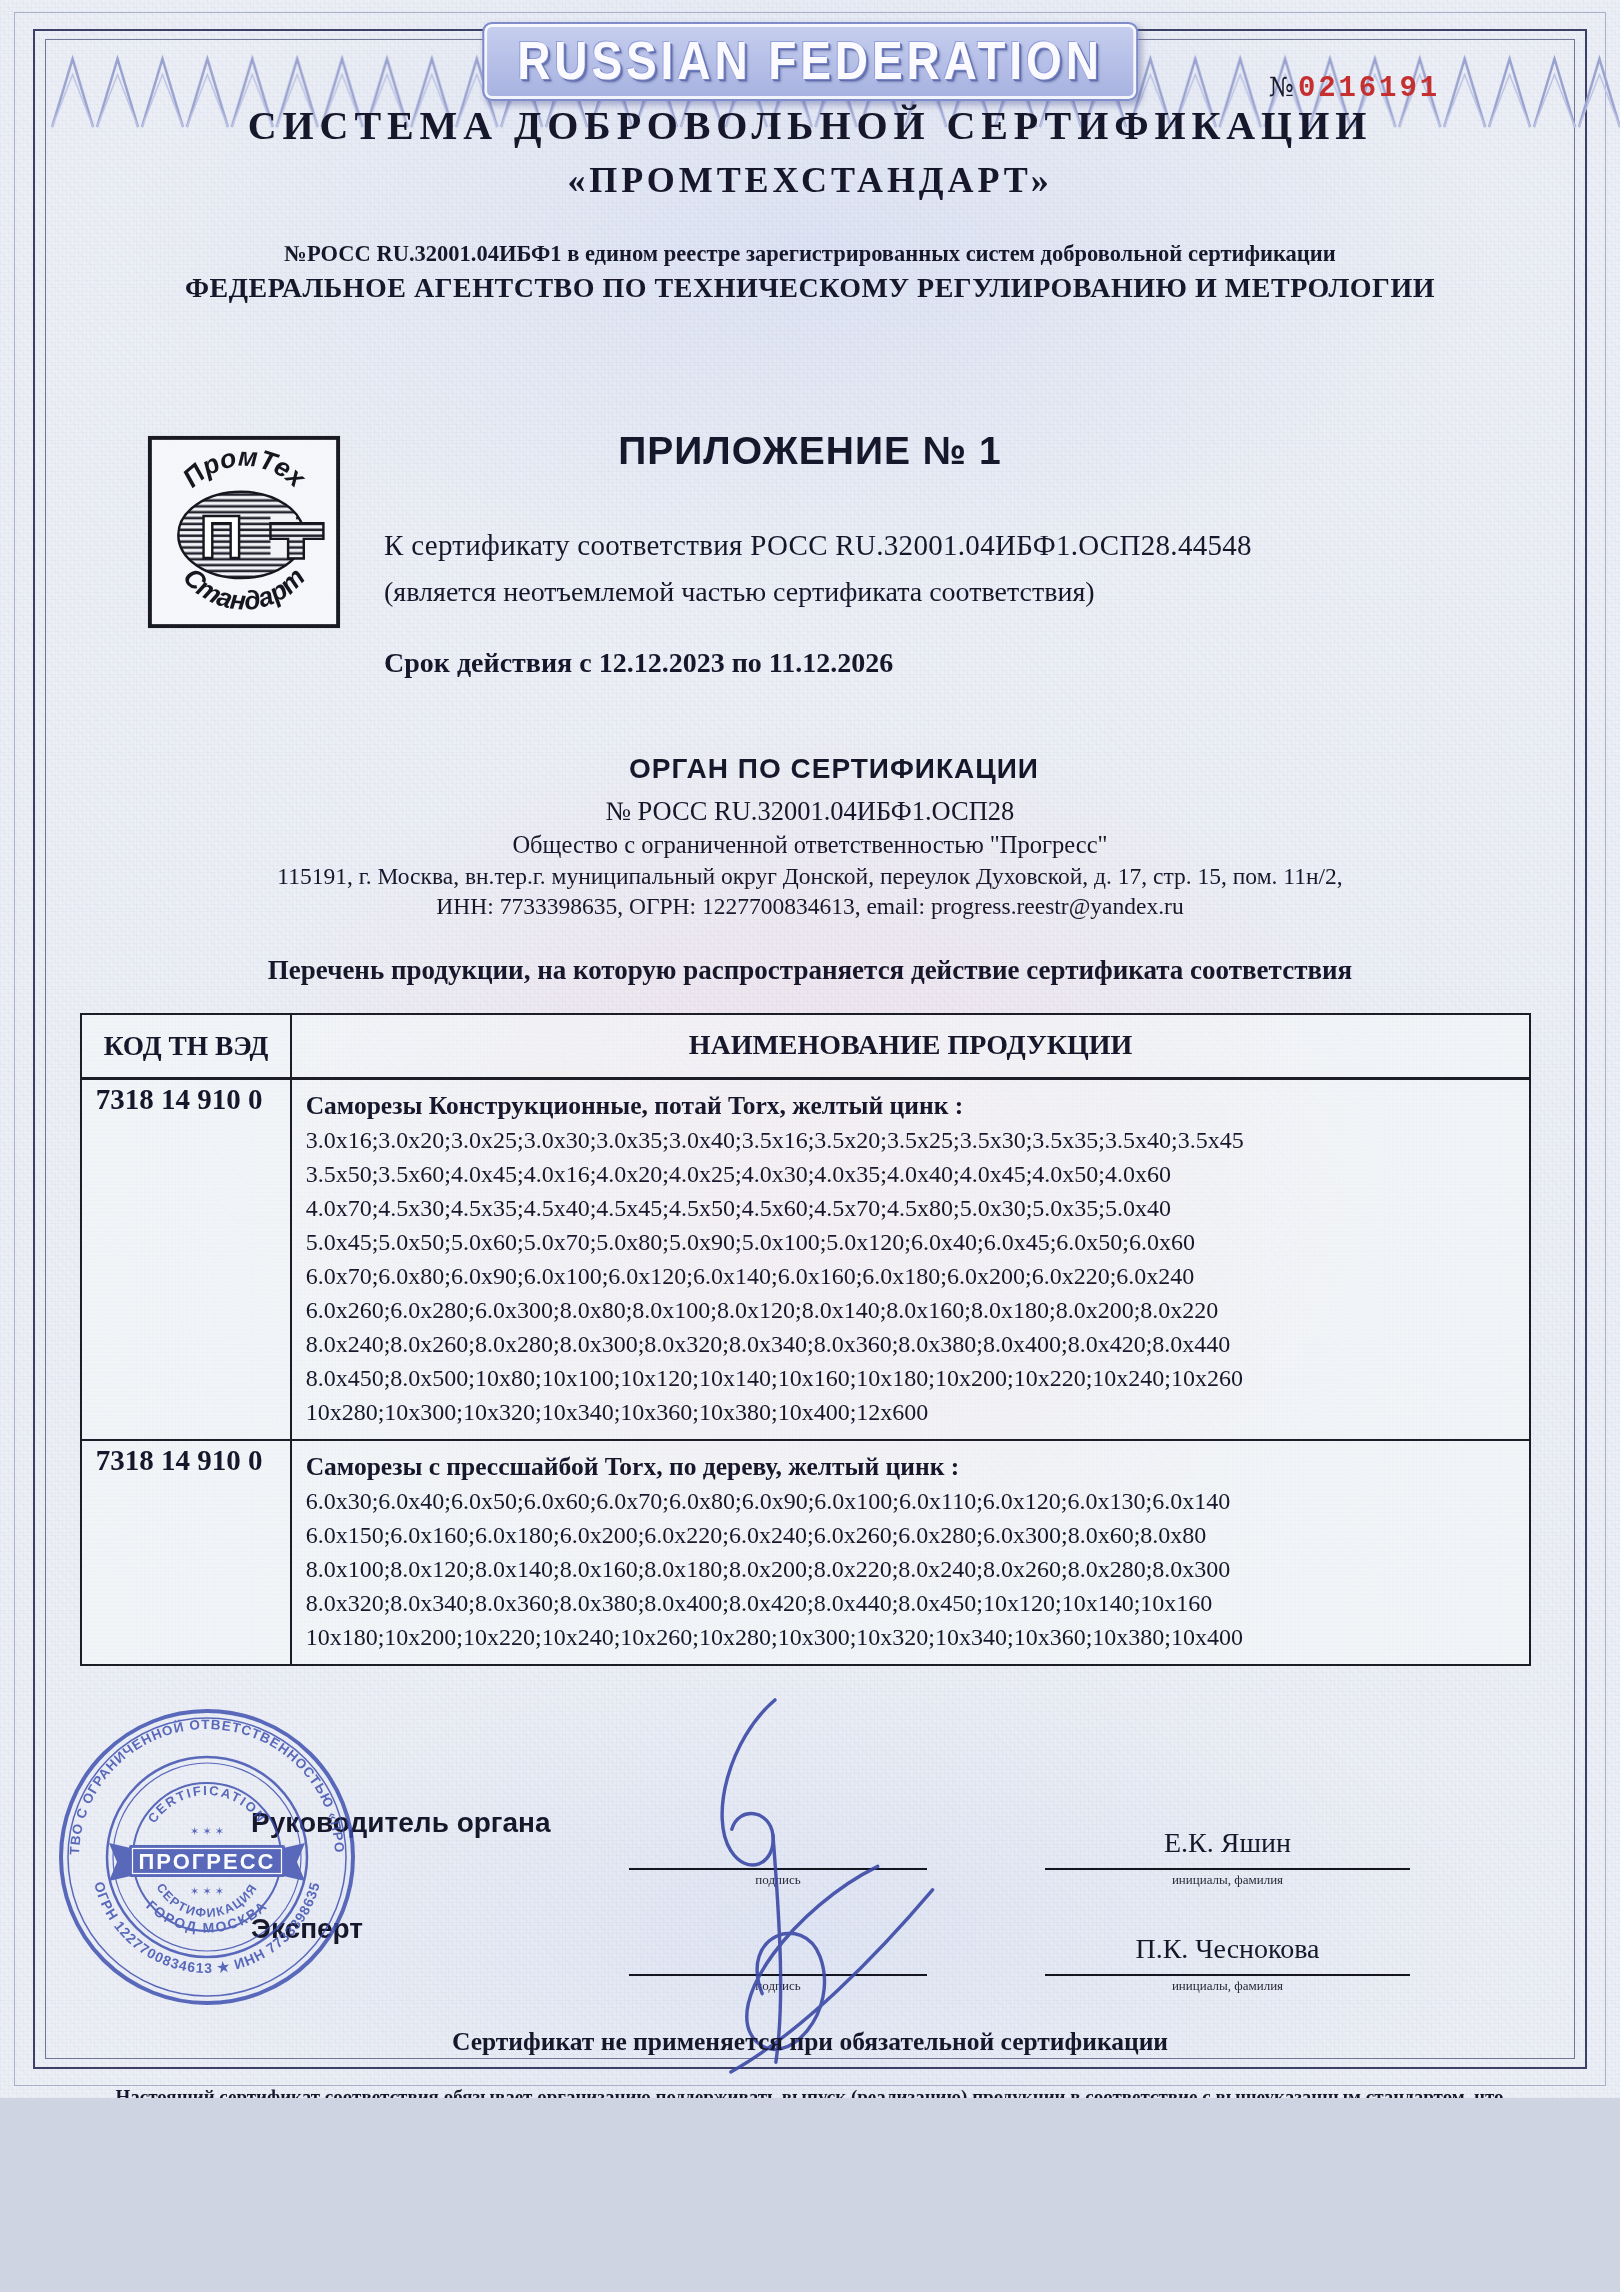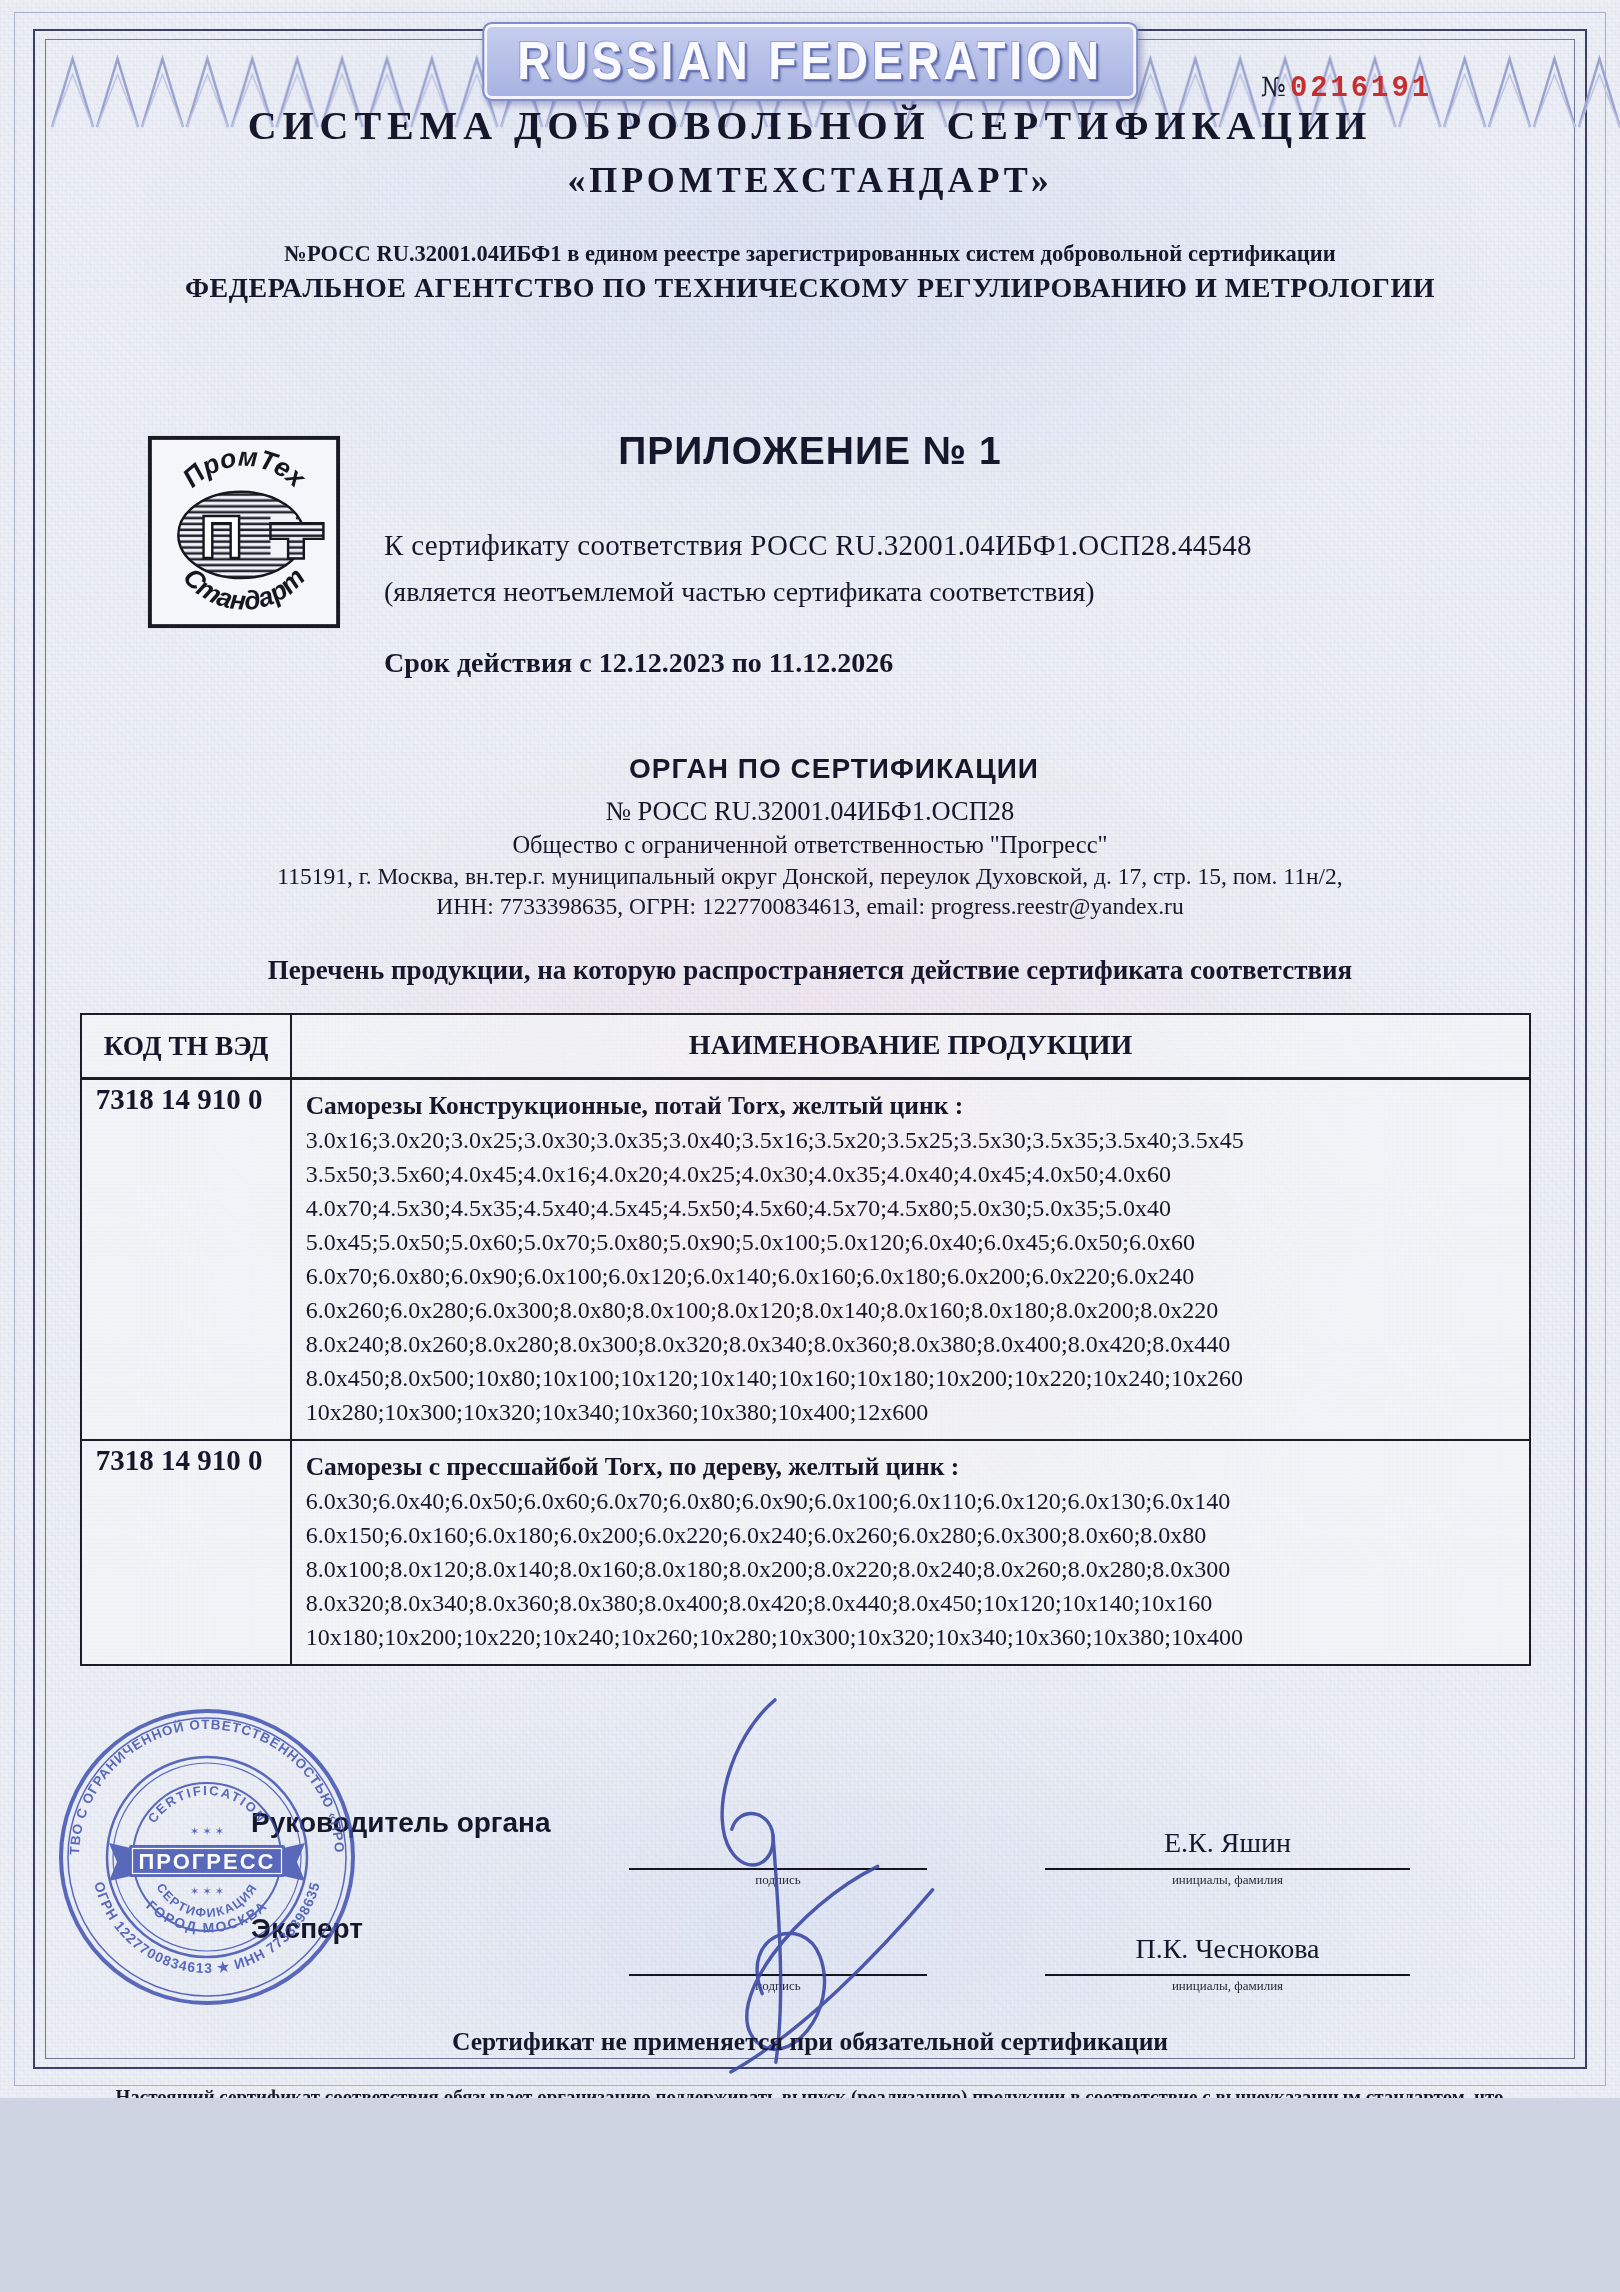--- a/index.html
+++ b/index.html
@@ -41,21 +41,21 @@
     padding:9.8px 33px 11.8px;
   }
   .badge span{
     display:inline-block;
     font-family:"Liberation Sans", sans-serif;font-weight:bold;
     font-size:46px;letter-spacing:3.9px;color:#fbfbff;
     transform:scaleY(1.18);
     text-shadow:1px 1px 0 #7583c4, 2px 2px 0 #5f6dae, 2.9px 2.9px 2px rgba(60,70,130,.5), -1px -1px 0 #93a0da;
     white-space:nowrap;
   }
-  .doc-number{position:absolute;top:71px;right:188px;white-space:nowrap;}
+  .doc-number{position:absolute;top:71px;right:180px;white-space:nowrap;}
   .doc-number .pfx{font-family:"DejaVu Serif", serif;font-size:26.5px;color:#1d1d30;}
   .doc-number .num{font-family:"Liberation Mono", monospace;font-weight:bold;font-size:29px;letter-spacing:2.9px;color:#c62f2f;}
 
   .title1{position:absolute;top:102px;left:0;width:100%;text-align:center;
     font-weight:bold;font-size:40px;letter-spacing:5.9px;}
   .title2{position:absolute;top:159px;left:0;width:100%;text-align:center;
     font-weight:bold;font-size:36px;letter-spacing:3.9px;}
   .registry{position:absolute;top:241px;left:0;width:100%;text-align:center;
     font-weight:bold;font-size:22.5px;}
   .agency{position:absolute;top:272px;left:0;width:100%;text-align:center;

